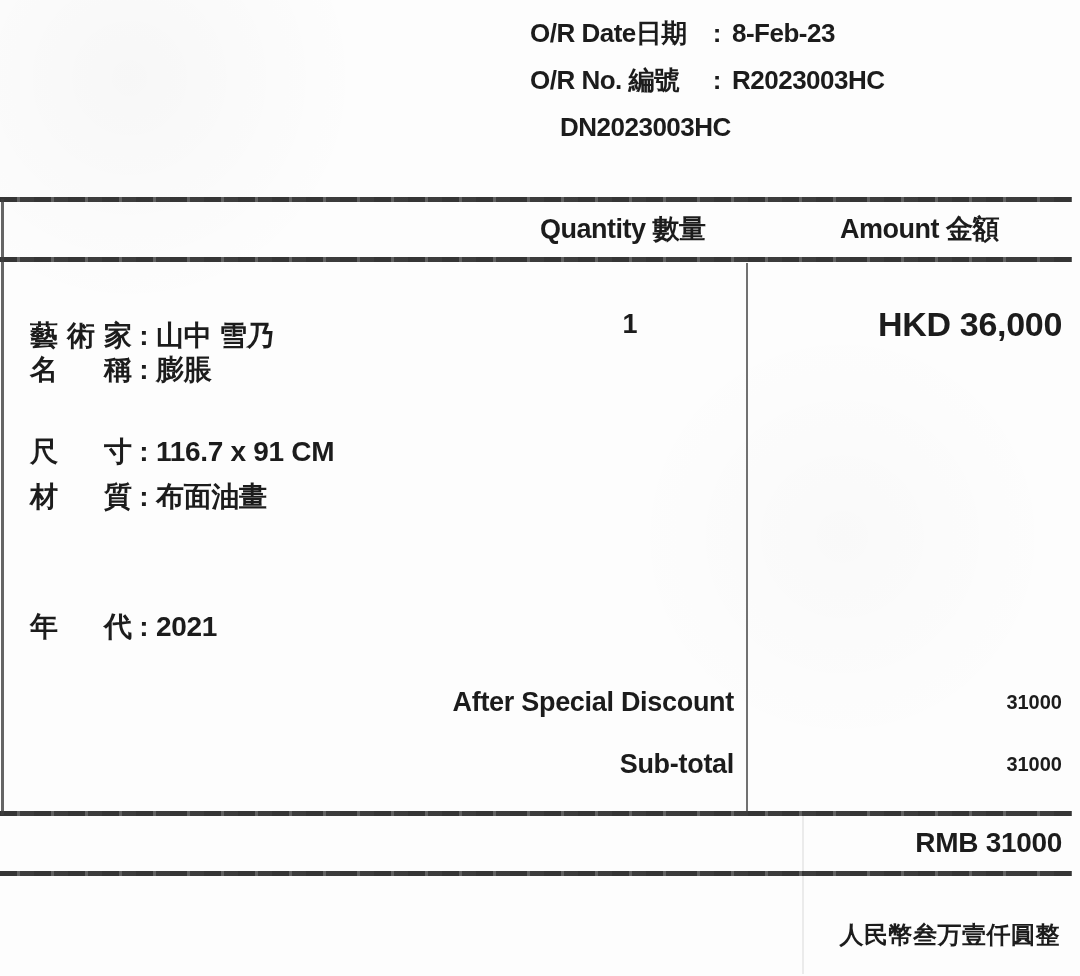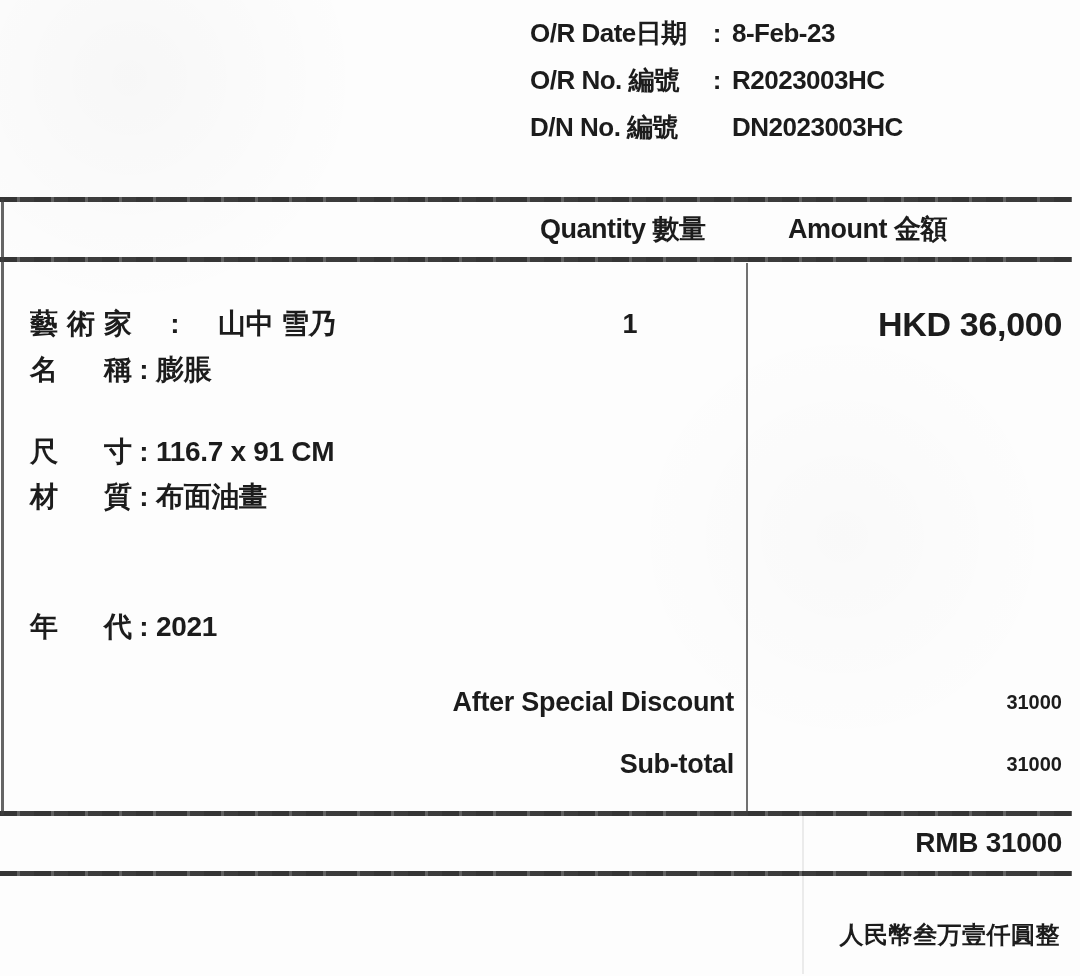--- a/index.html
+++ b/index.html
@@ -85,41 +85,41 @@
 
   
   .col-head {
     position: absolute;
     top: 213px;
     font-size: 27px;
     line-height: 32px;
     letter-spacing: -0.5px;
   }
   .col-head-qty { left: 540px; }
-  .col-head-amt { left: 788px; }
+  .col-head-amt { left: 840px; }
 
   
   .drow {
     position: absolute;
     left: 30px;
     display: flex;
     align-items: baseline;
     font-size: 28px;
     line-height: 34px;
   }
   .dlabel {
     display: inline-block;
     width: 102px;
     text-align: justify;
     text-align-last: justify;
   }
   .dcolon { width: 24px; text-align: center; }
   .dvalue { letter-spacing: -0.3px; white-space: pre; }
 
-  .drow-artist   { top: 307px; gap: 31px; }
+  .drow-artist   { top: 319px; }
   .drow-title    { top: 353px; }
   .drow-size     { top: 435px; }
   .drow-material { top: 480px; }
   .drow-year     { top: 610px; justify-content: flex-end; }
 
   
   .qty-cell {
     position: absolute;
     left: 585px;
     top: 307px;
@@ -196,21 +196,20 @@
       <span class="hlabel">O/R Date日期</span>
       <span class="hcolon">:</span>
       <span class="hvalue">8-Feb-23</span>
     </div>
     <div class="hrow">
       <span class="hlabel">O/R No. 編號</span>
       <span class="hcolon">:</span>
       <span class="hvalue">R2023003HC</span>
     </div>
     <div class="hrow">
-      <span class="hlabel">D/N No. 編號</span>
       <span class="hcolon"></span>
       <span class="hvalue">DN2023003HC</span>
     </div>
   </div>
 
   <div class="rule rule-1"></div>
   <div class="rule rule-2"></div>
   <div class="rule rule-3"></div>
   <div class="rule rule-4"></div>
 

